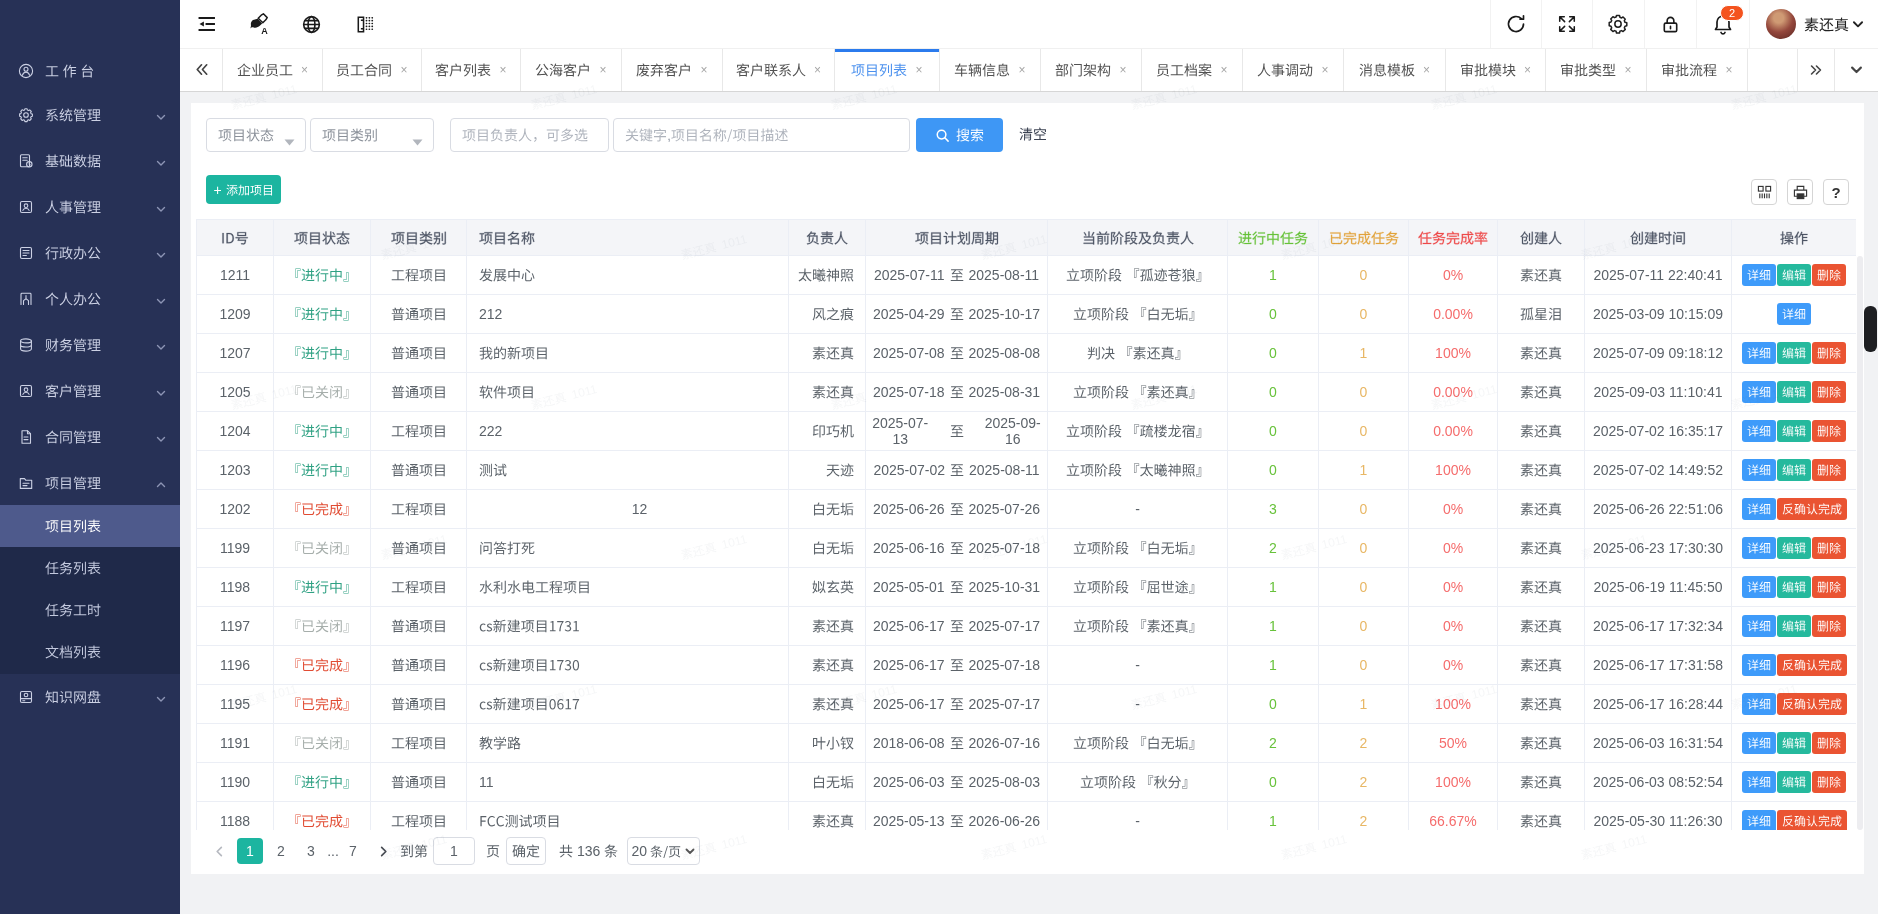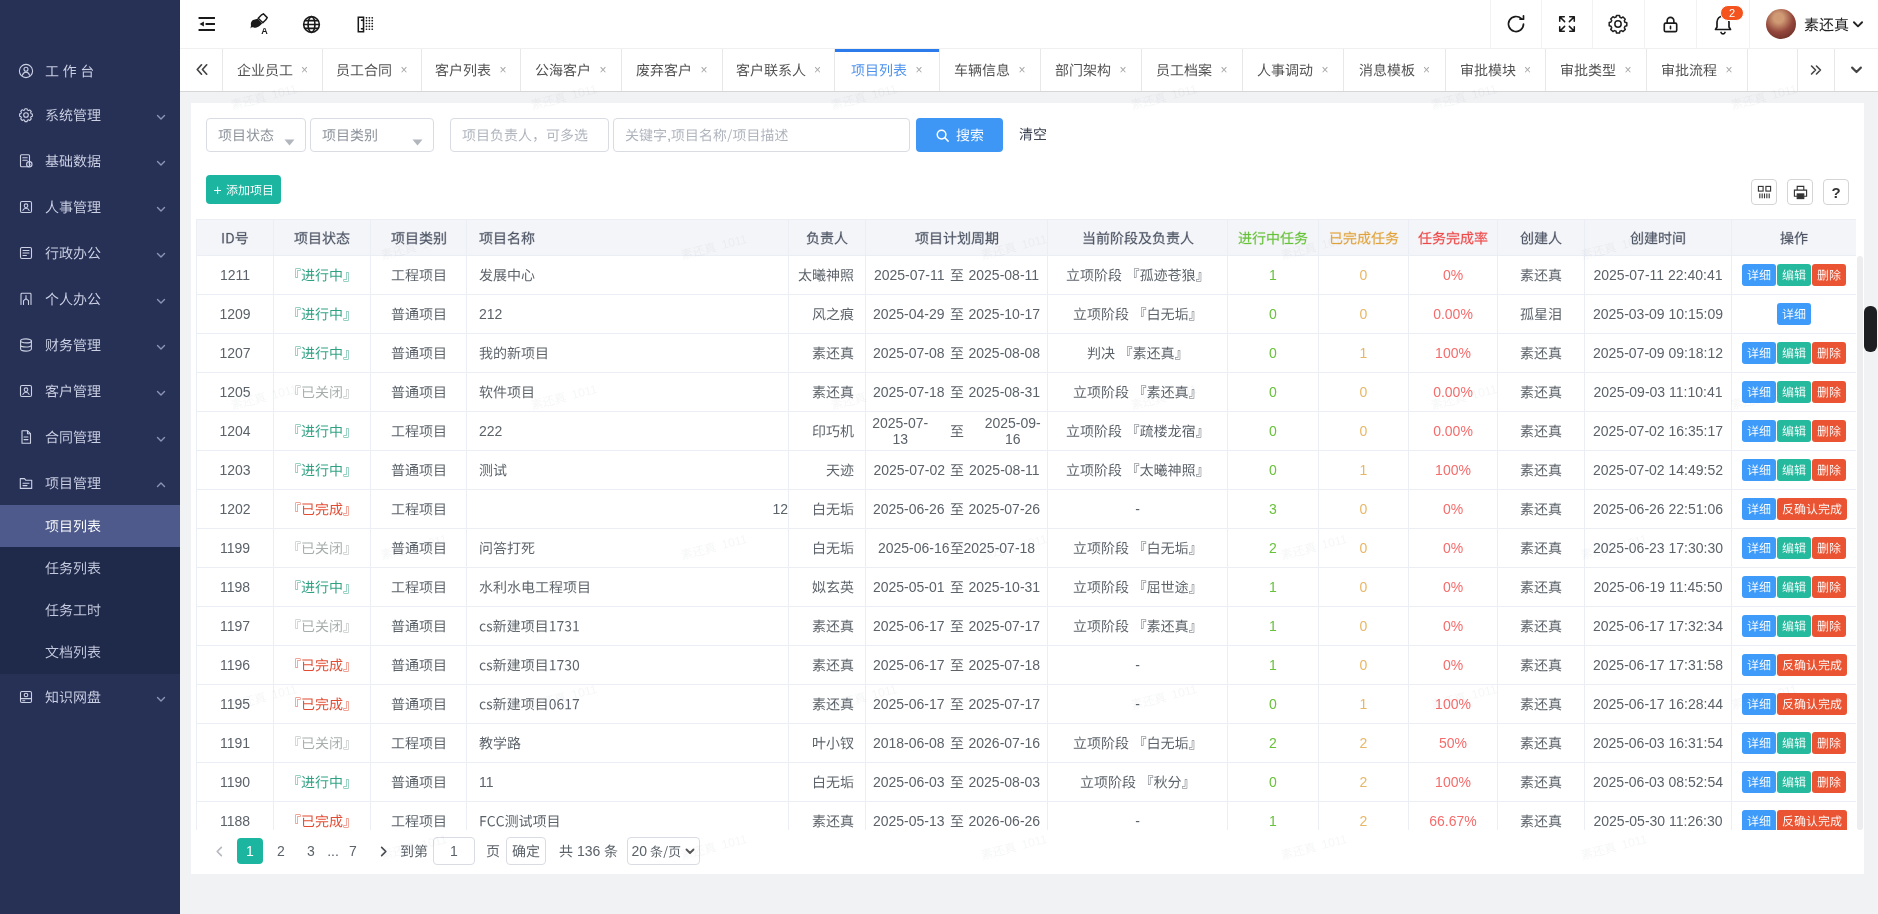--- a/index.html
+++ b/index.html
@@ -1574,21 +1574,21 @@
               <td>
                 <div class="fx">
                   <svg class="zh" width="56.0" height="14" viewBox="0 -880 4000 1000">
                     <use href="#q0"></use>
                     <use href="#q66" x="1000"></use>
                     <use href="#q24" x="2000"></use>
                     <use href="#q25" x="3000"></use>
                   </svg>
                 </div>
               </td>
-              <td style="text-align:right;padding-left:24px">12</td>
+              <td style="text-align:center;padding-left:24px">12</td>
               <td>
                 <div class="fxr">
                   <svg class="zh" width="42.0" height="14" viewBox="0 -880 3000 1000">
                     <use href="#q139"></use>
                     <use href="#q140" x="1000"></use>
                     <use href="#q141" x="2000"></use>
                   </svg>
                 </div>
               </td>
               <td>
@@ -1670,21 +1670,21 @@
               <td>
                 <div class="fxr">
                   <svg class="zh" width="42.0" height="14" viewBox="0 -880 3000 1000">
                     <use href="#q139"></use>
                     <use href="#q140" x="1000"></use>
                     <use href="#q141" x="2000"></use>
                   </svg>
                 </div>
               </td>
               <td>
-                <div class="fx" style="">
+                <div class="fx" style="gap:5px">
                   <span>2025-06-16</span>
                   <svg class="zh" width="14.0" height="14" viewBox="0 -880 1000 1000">
                     <use href="#q122"></use>
                   </svg>
                   <span>2025-07-18</span>
                 </div>
               </td>
               <td>
                 <div class="fx">
                   <svg class="zh" width="129.6" height="14" viewBox="0 -880 9260 1000">

